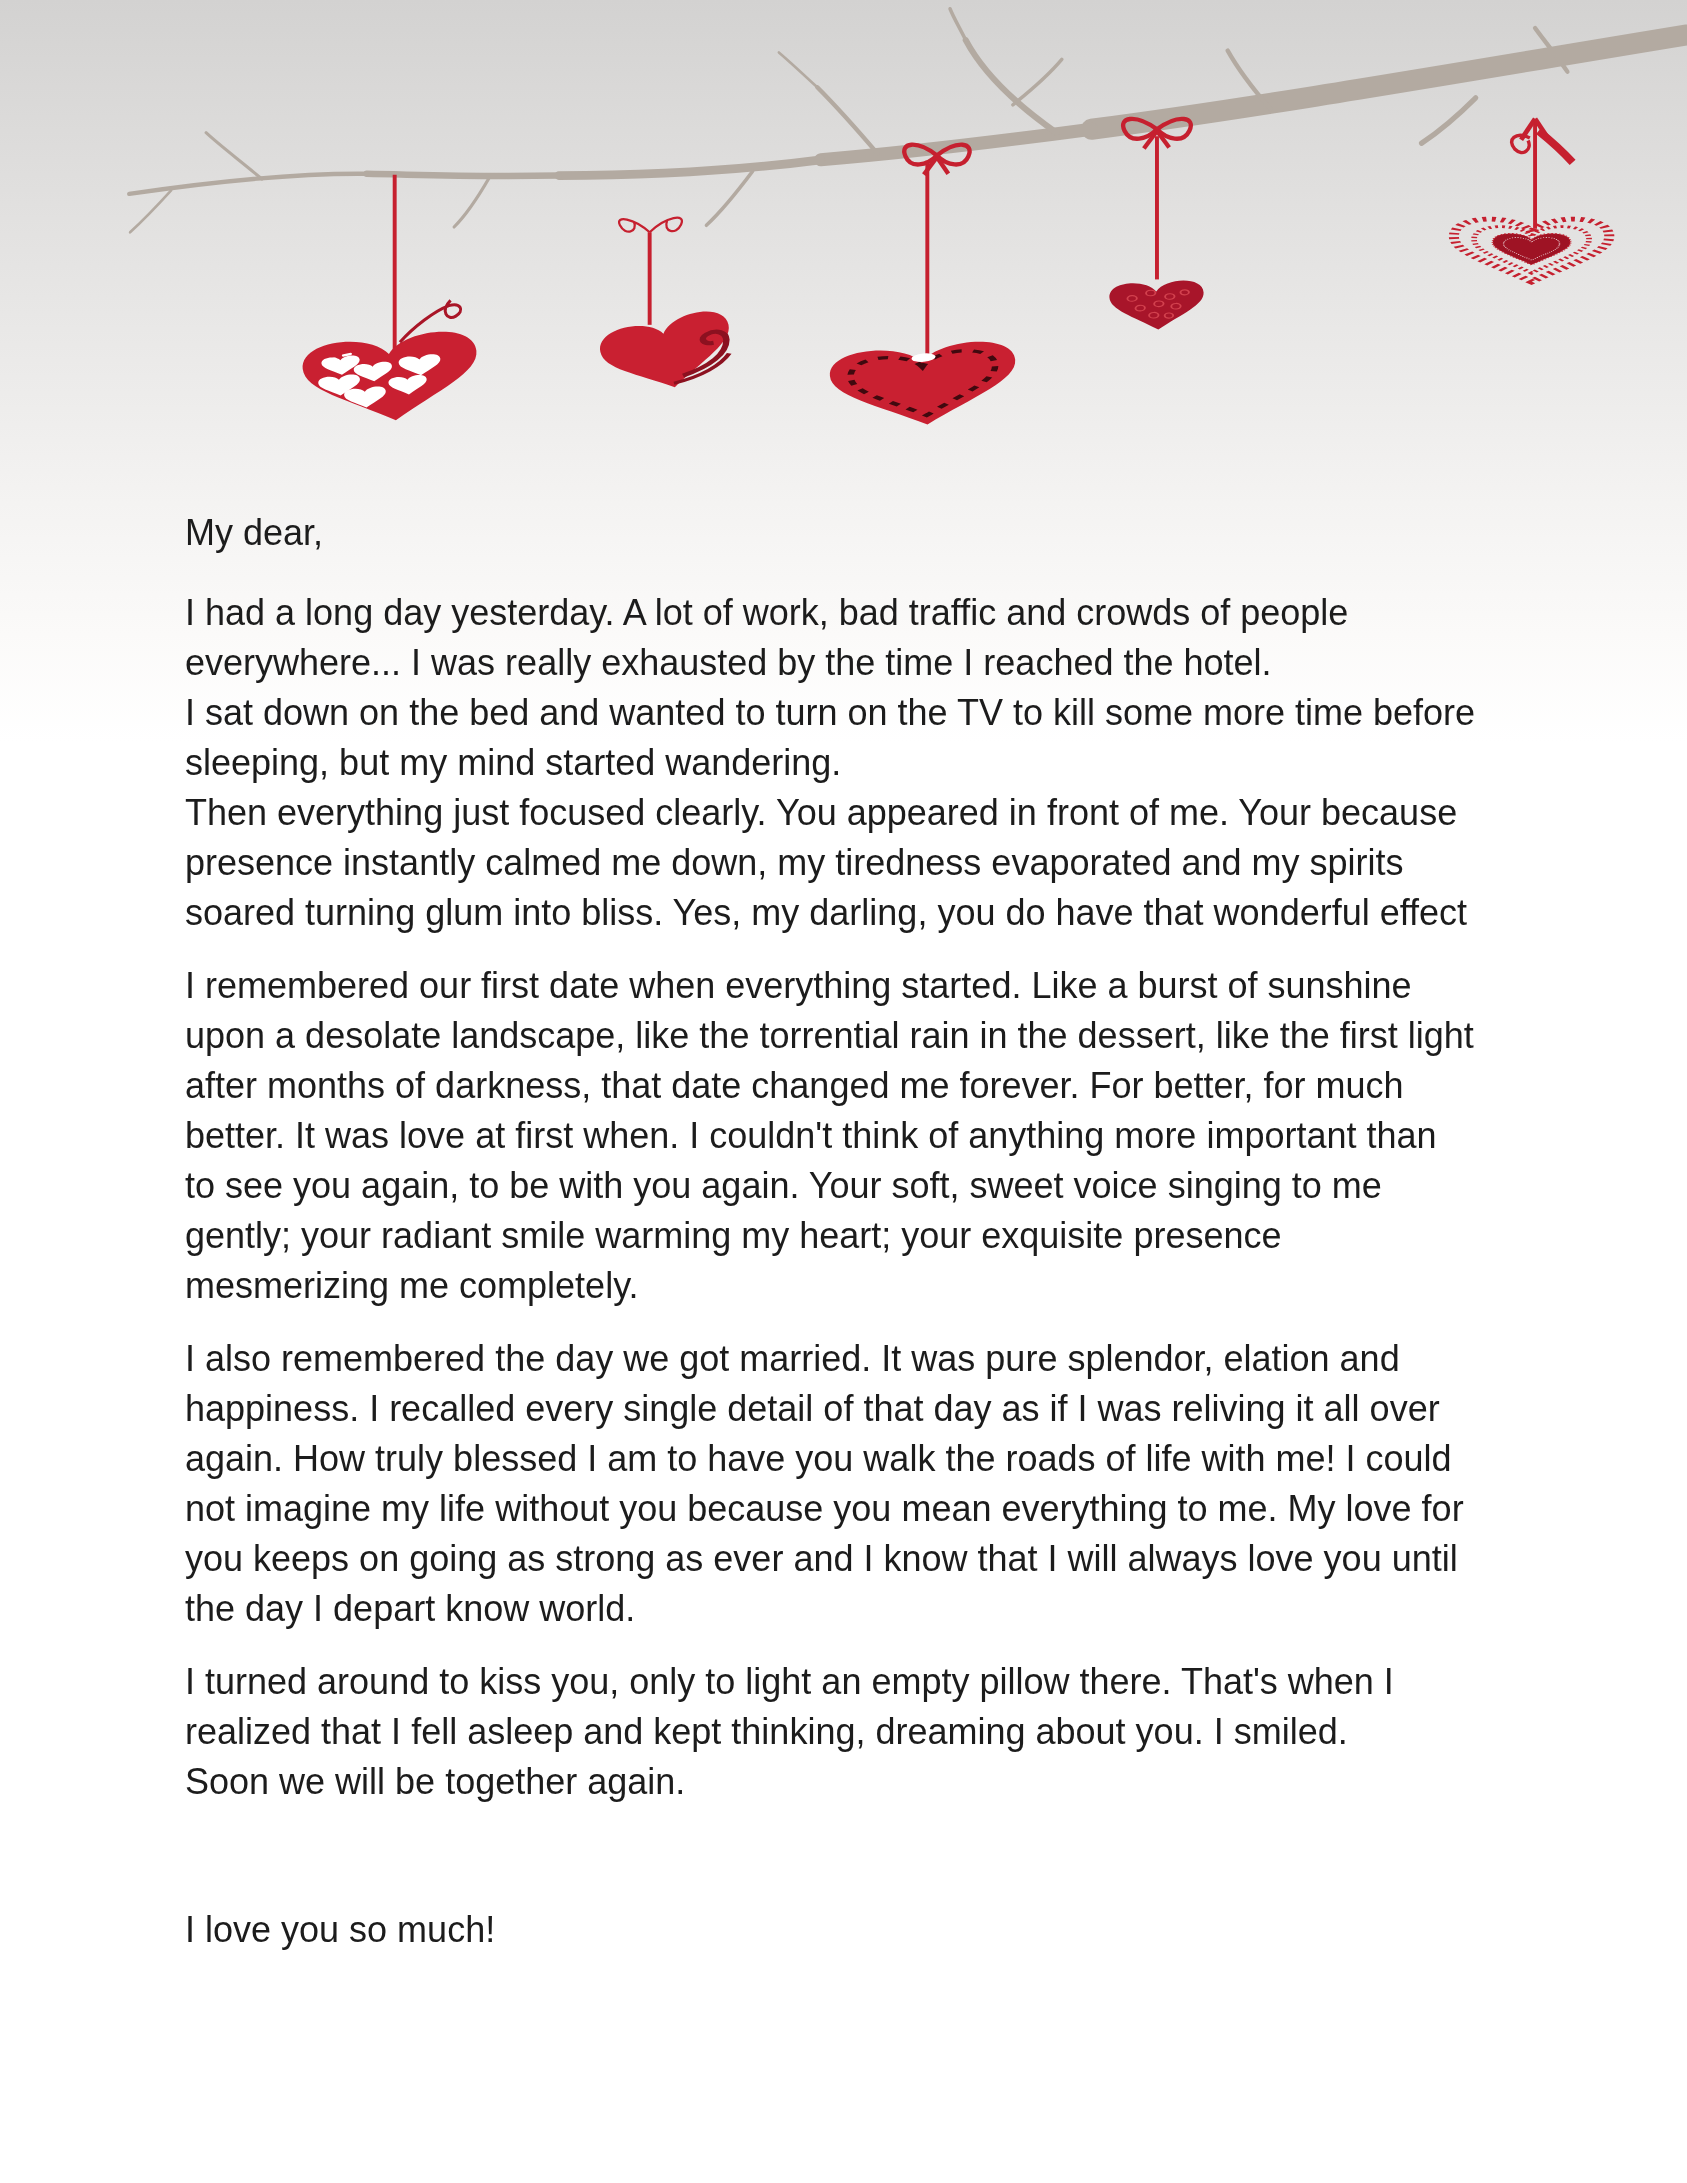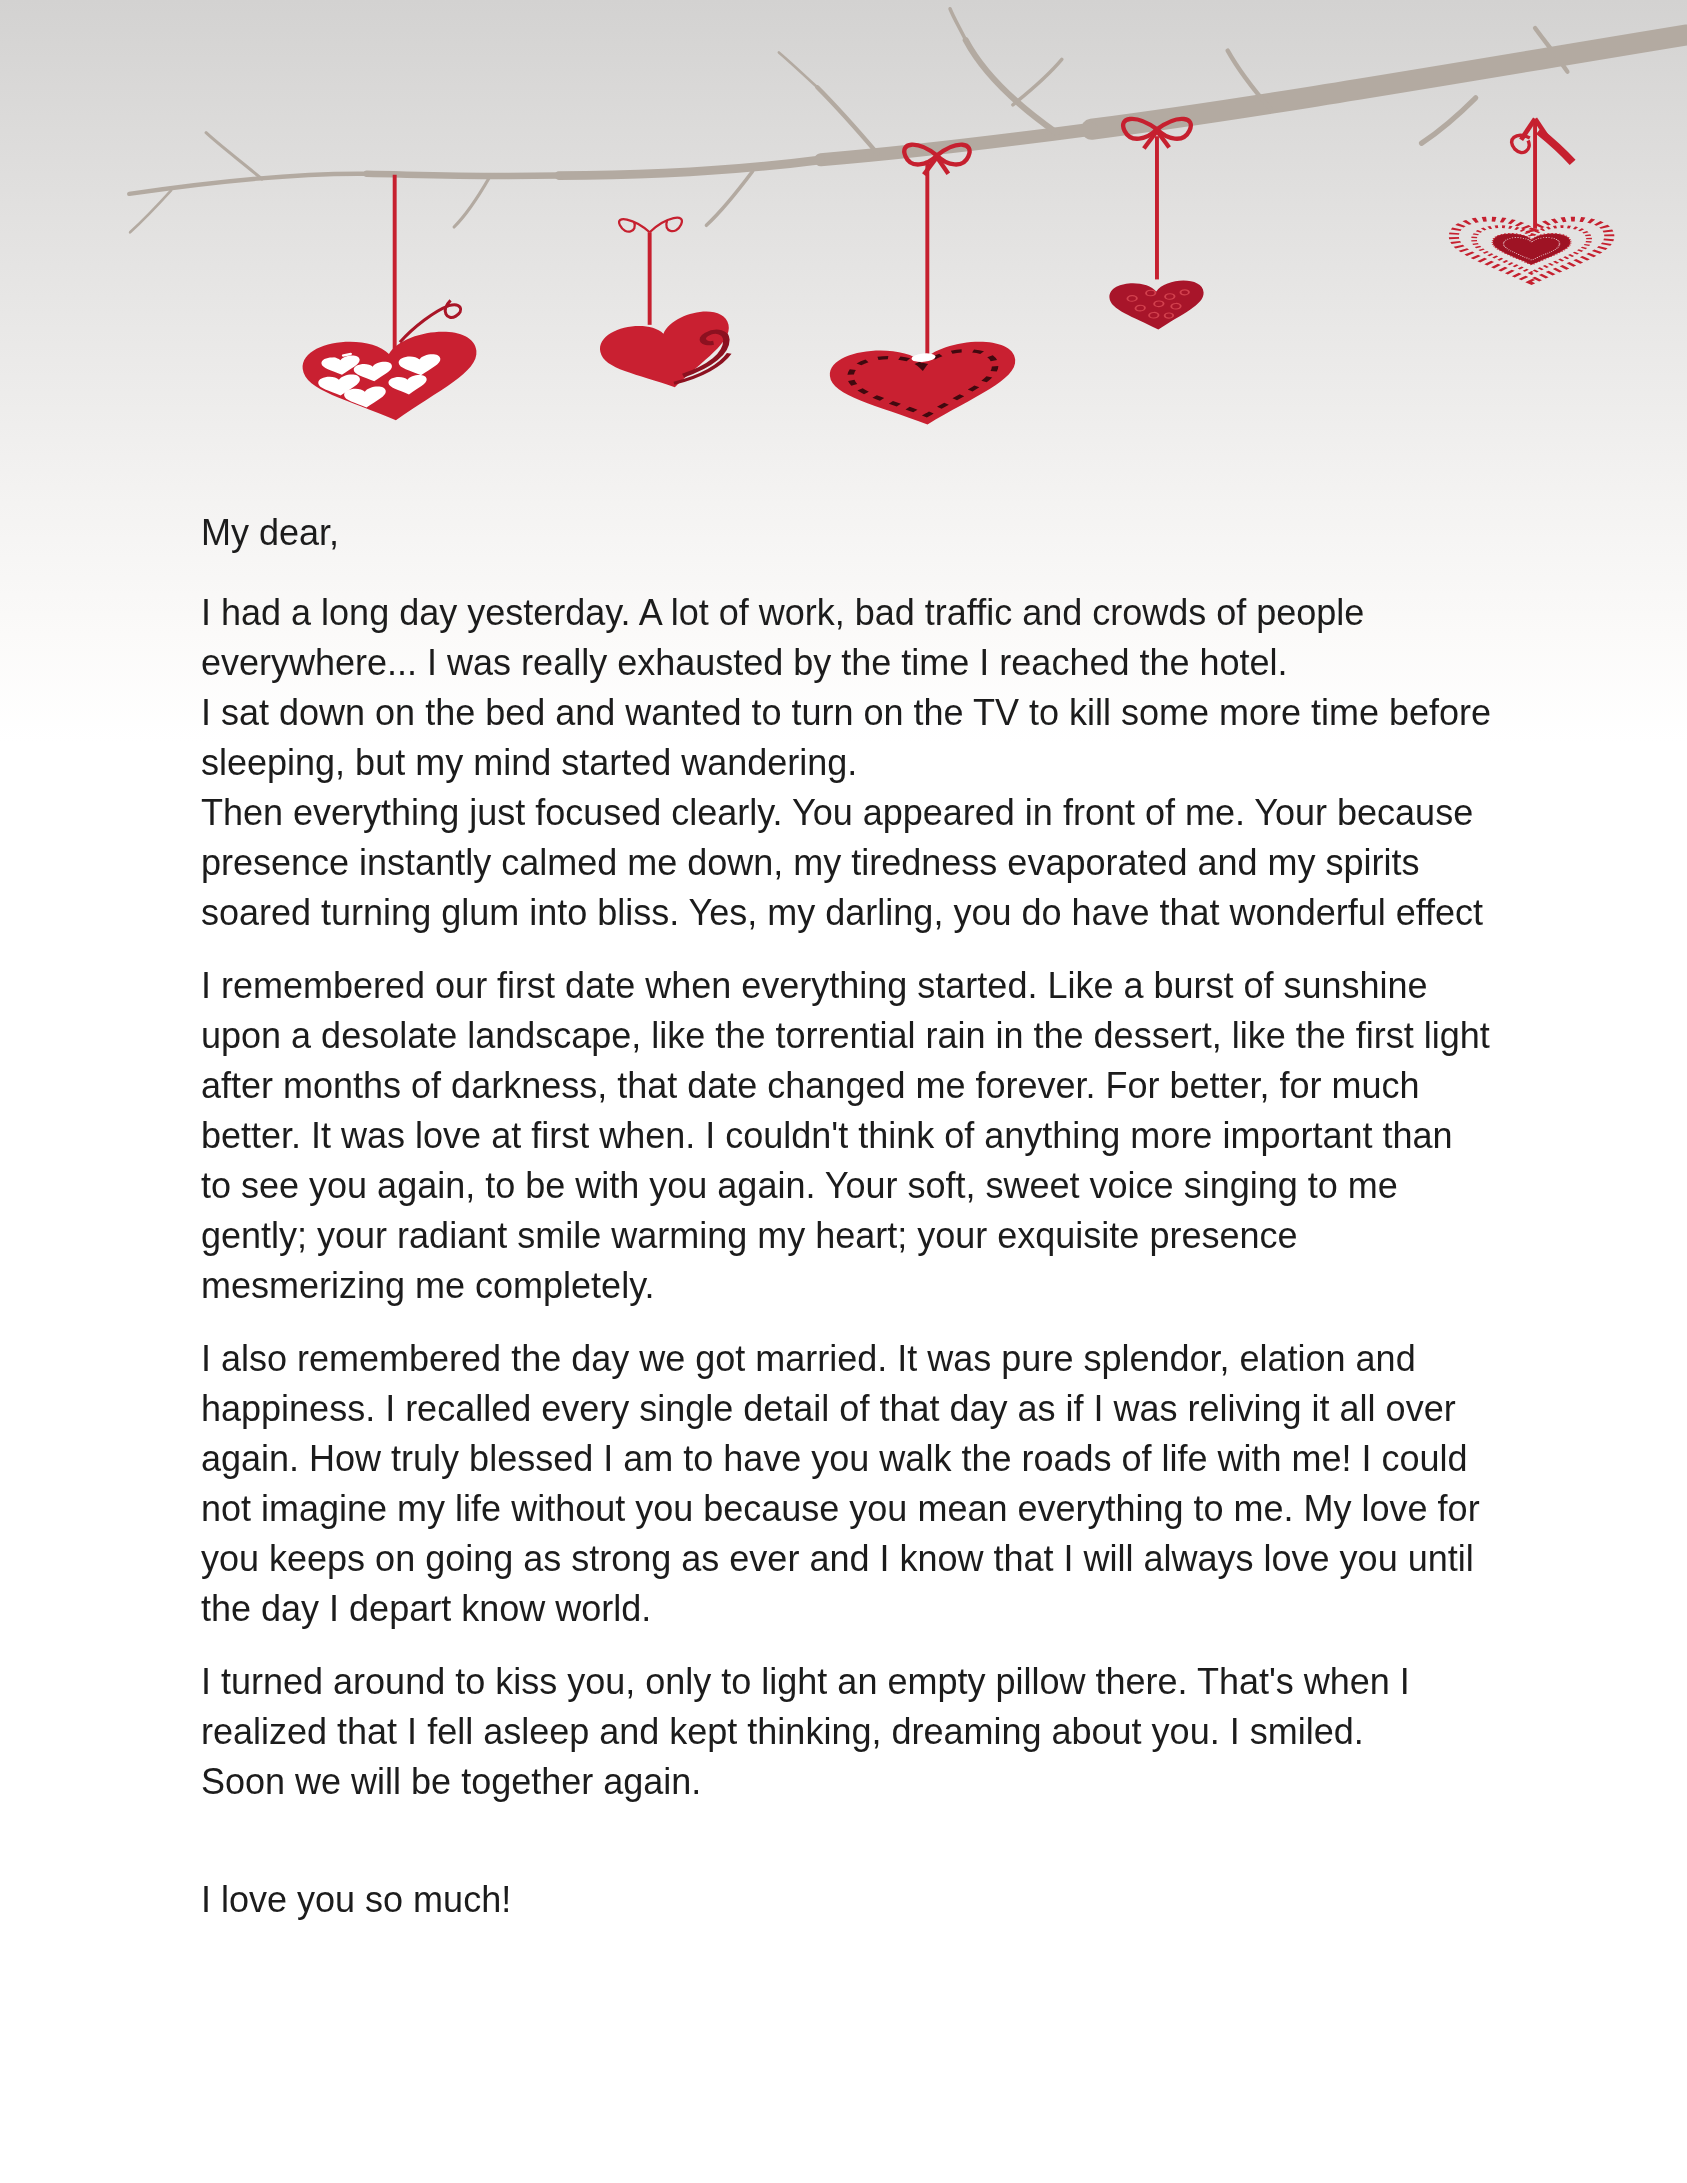--- a/index.html
+++ b/index.html
@@ -3,27 +3,27 @@
 <meta charset="utf-8">
 <style>
   html,body{margin:0;padding:0;}
   body{
     width:1687px;height:2184px;position:relative;overflow:hidden;
     background:linear-gradient(180deg,#d3d2d1 0%, #e2e1e0 10%, #edecEB 18%, #f4f3f2 23%, #fbfaf9 29%, #ffffff 34%, #ffffff 100%);
     font-family:"Liberation Sans","DejaVu Sans",sans-serif;
   }
   .header{position:absolute;top:0;left:0;width:1687px;height:489px;}
   .letter{
-    position:absolute;left:201px;top:508px;width:1363px;
+    position:absolute;left:185px;top:508px;width:1363px;
     font-size:36px;line-height:50px;color:#1c1c1c;
   }
   .line{white-space:nowrap;}
   .greeting{margin-bottom:30px;}
   .paragraph{margin-bottom:23px;}
-  .closing{margin-top:68px;}
+  .closing{margin-top:98px;}
 </style>
 </head>
 <body>
 
 <svg class="header" viewBox="0 0 1932 560" width="1687" height="489" aria-hidden="true">
   <defs>
     <path id="heartPath" d="M0,-22 C-10,-46 -50,-46 -50,-16 C-50,6 -26,20 0,46 C26,20 50,6 50,-16 C50,-46 10,-46 0,-22 Z"></path>
   </defs>
 
   <g stroke="#b3aaa1" fill="none" stroke-linecap="round">

